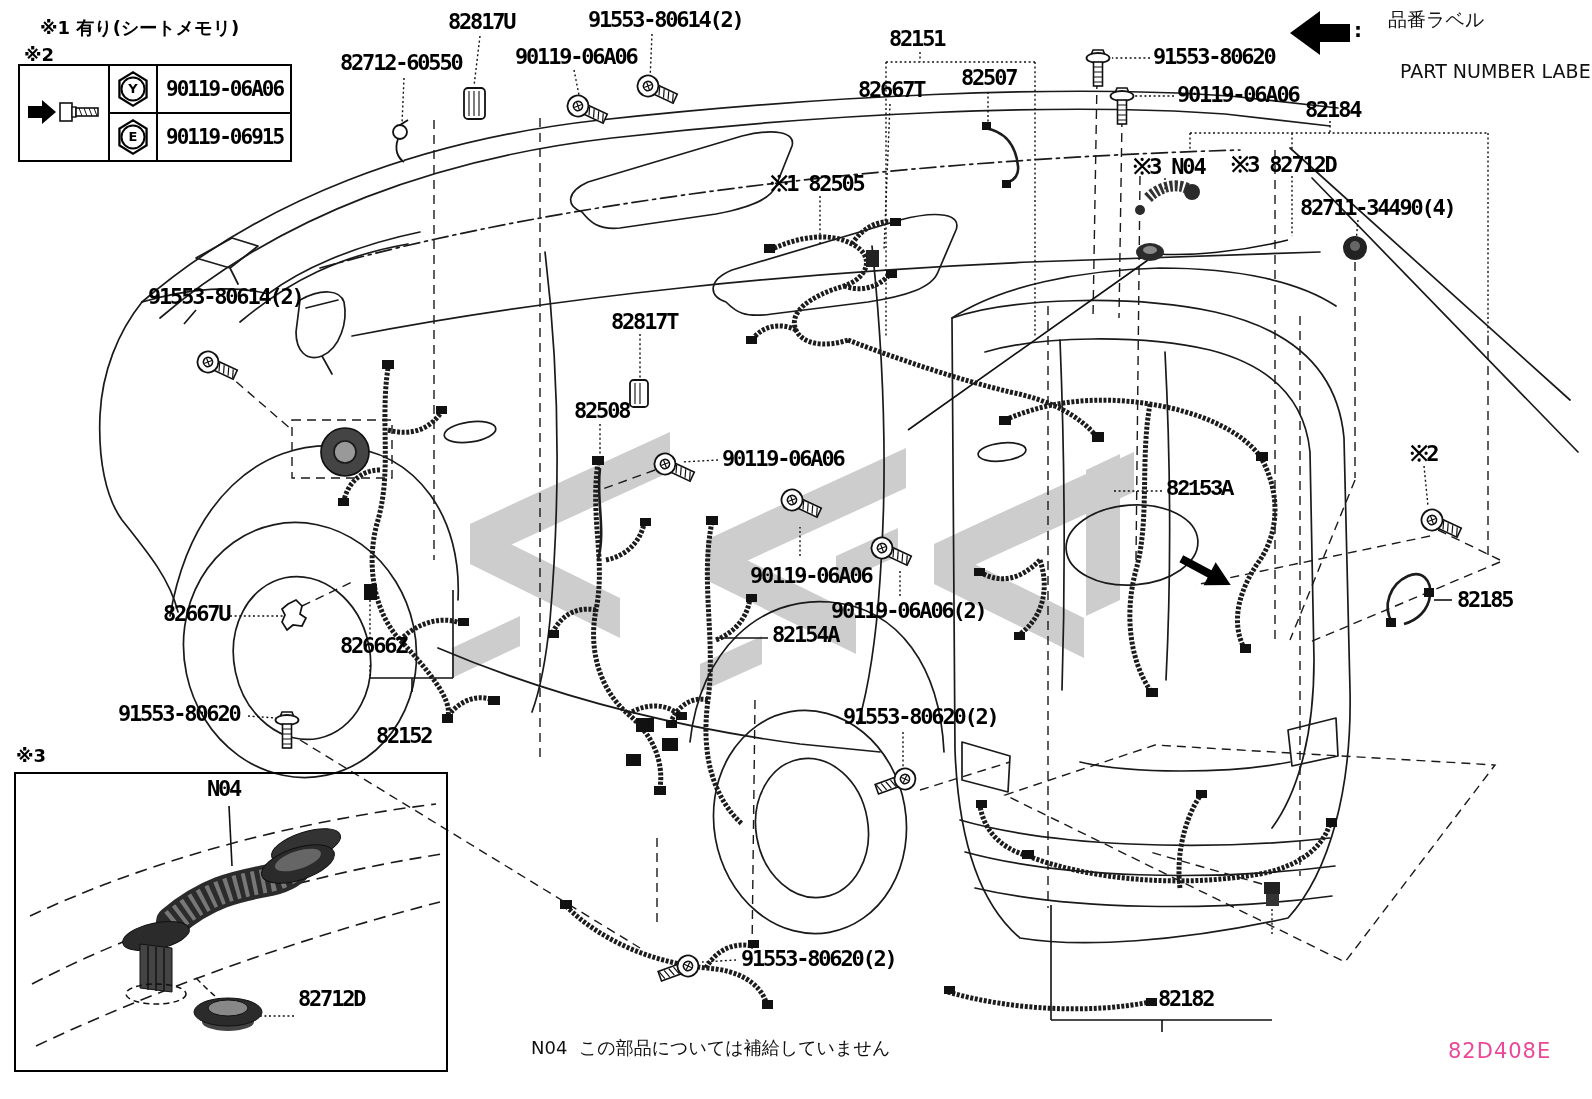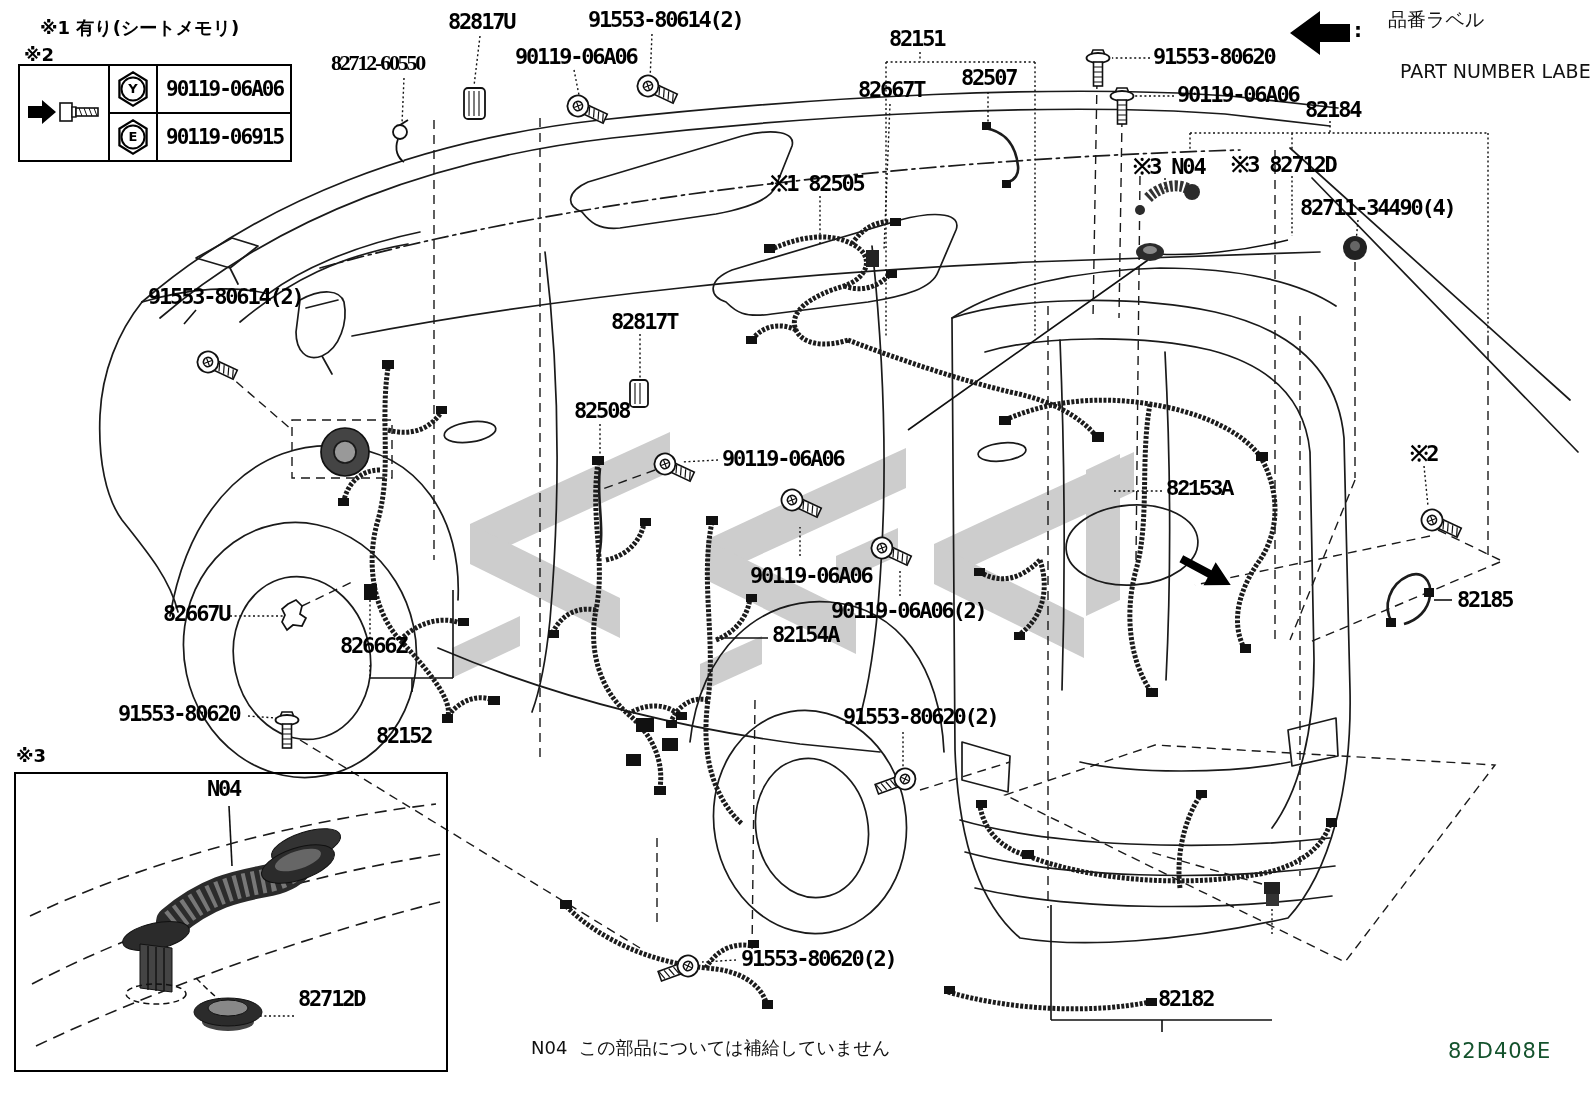--- a/index.html
+++ b/index.html
@@ -5,21 +5,21 @@
   html,body{margin:0;padding:0;background:#fff;}
   #stage{position:relative;width:1592px;height:1099px;background:#ffffff;overflow:hidden;
          font-family:"DejaVu Sans",sans-serif;color:#000;}
   #art{position:absolute;left:0;top:0;}
   .part-label{position:absolute;font-family:"DejaVu Sans Mono",monospace;font-weight:bold;
               font-size:22px;letter-spacing:-2.2px;line-height:22px;white-space:pre;color:#000;}
   .jp-note{position:absolute;font-family:"DejaVu Sans",sans-serif;font-size:18px;font-weight:bold;white-space:pre;}
   .small-mark{position:absolute;font-family:"DejaVu Sans",sans-serif;font-size:18px;font-weight:bold;}
   .refer-block{position:absolute;left:1228px;top:936px;font-family:"DejaVu Sans Mono",monospace;
                font-weight:bold;font-size:20px;letter-spacing:-1.5px;line-height:23px;white-space:pre;}
-  .fig-code{position:absolute;left:1448px;top:1039px;font-size:21px;letter-spacing:1px;color:#14532d;}
+  .fig-code{position:absolute;left:1448px;top:1039px;font-size:21px;letter-spacing:1px;color:#ec4899;}
   .bottom-note{position:absolute;left:531px;top:1036px;font-size:18px;white-space:pre;color:#111;}
   .pnl-colon{position:absolute;left:1354px;top:18px;font-size:20px;font-weight:bold;}
   .pnl-text{position:absolute;left:1372px;top:6px;font-size:19px;line-height:26px;white-space:pre;color:#111;margin-left:16px;}
   
   .legend{position:absolute;left:18px;top:64px;width:274px;height:98px;border:2.5px solid #000;
           display:flex;background:#fff;box-sizing:border-box;}
   .legend .bolt-cell{width:88px;border-right:2.5px solid #000;display:flex;align-items:center;justify-content:center;}
   .legend .rows{flex:1;display:flex;flex-direction:column;}
   .legend .lrow{flex:1;display:flex;}
   .legend .lrow + .lrow{border-top:2.5px solid #000;}
@@ -394,21 +394,21 @@
 <div class="small-mark" style="left:16px;top:745px;">※3</div>
 <div class="pnl-colon">:</div>
 <div class="pnl-text"><span>品番ラベル</span><br>
   <span>PART NUMBER LABEL</span></div>
 <div class="bottom-note">N04  この部品については補給していません</div>
 <div class="fig-code">82D408E</div>
 
 <div class="inset-box"></div>
 
 <div id="callouts">
-      <div class="part-label" style="left: 331px; top: 52px; font-family: Liberation Serif, serif;">82712-60550</div>
+      <div class="part-label" style="left: 340px; top: 52px;">82712-60550</div>
       <div class="part-label" style="left: 448px; top: 11px;">82817U</div>
       <div class="part-label" style="left: 515px; top: 46px;">90119-06A06</div>
       <div class="part-label" style="left: 588px; top: 9px;">91553-80614(2)</div>
       <div class="part-label" style="left: 889px; top: 28px;">82151</div>
       <div class="part-label" style="left: 858px; top: 79px;">82667T</div>
       <div class="part-label" style="left: 961px; top: 67px;">82507</div>
       <div class="part-label" style="left: 1153px; top: 46px;">91553-80620</div>
       <div class="part-label" style="left: 1177px; top: 84px;">90119-06A06</div>
       <div class="part-label" style="left: 1305px; top: 99px;">82184</div>
       <div class="part-label" style="left: 1133px; top: 156px;">※3 N04</div>

